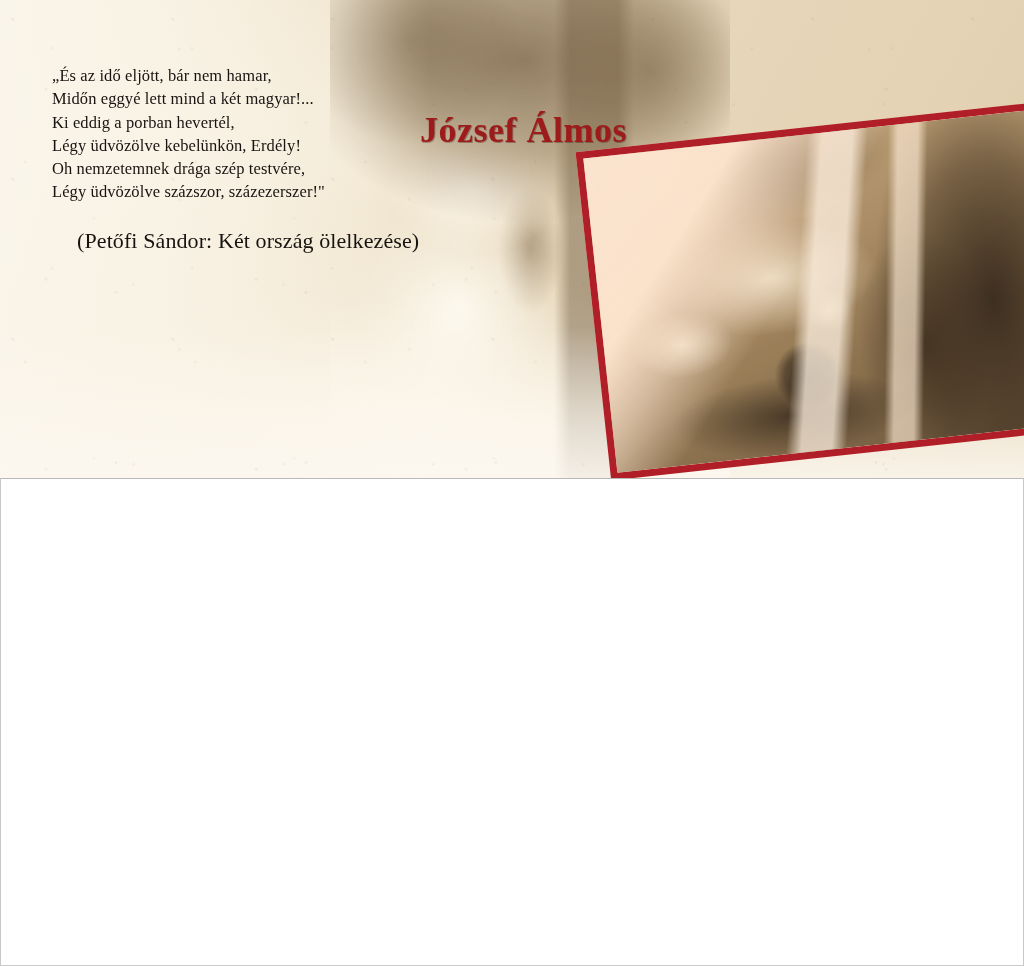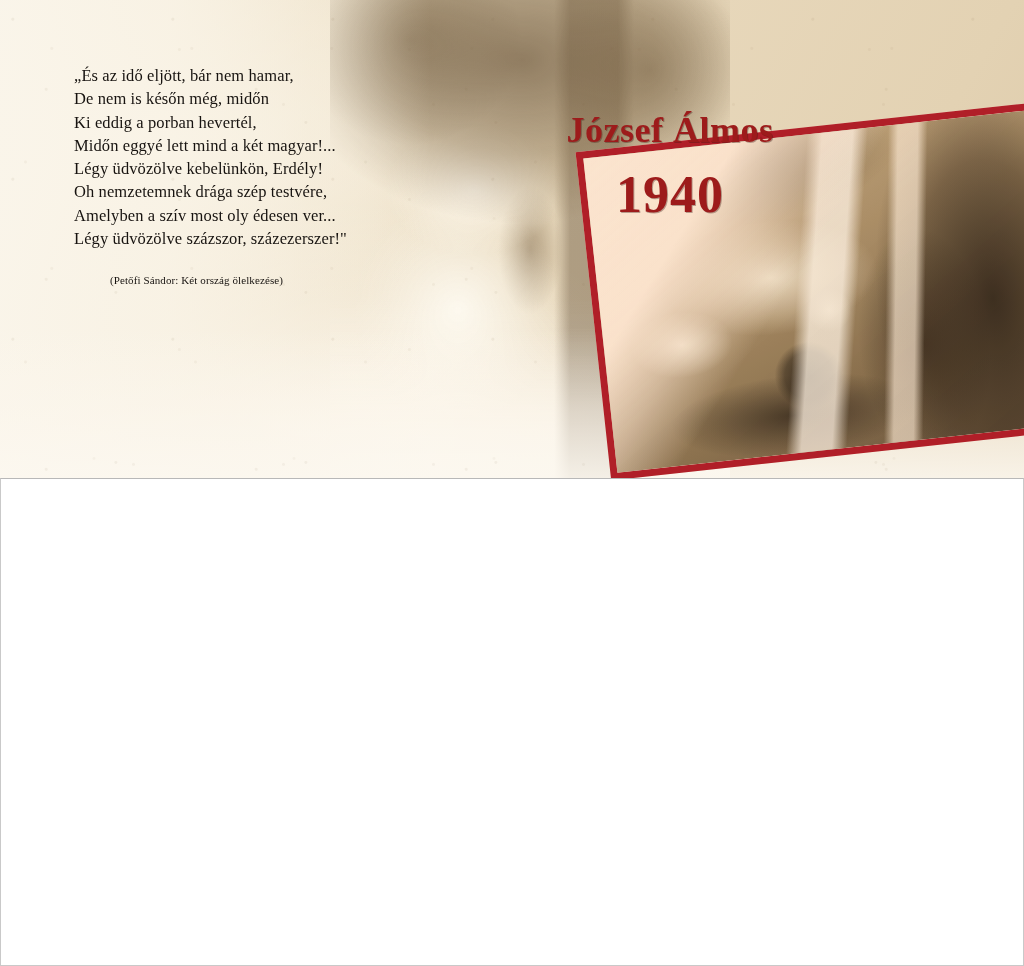--- a/index.html
+++ b/index.html
@@ -157,21 +157,21 @@
     mix-blend-mode: multiply;
     opacity: .55;
   }
 
   
   .title-block {
     position: absolute;
     left: 420px;
     top: 112px;
     width: 500px;
-    text-align: center;
+    text-align: left;
     color: #9d1b1b;
     text-shadow: 1px 1px 0 rgba(60,20,15,.35);
     z-index: 5;
   }
   .author-name {
     font-size: 36px;
     font-weight: bold;
     letter-spacing: .5px;
     line-height: 1;
     margin-bottom: 14px;
@@ -185,36 +185,36 @@
   .title-year {
     font-size: 52px;
     font-weight: bold;
     line-height: 1.25;
     letter-spacing: 1px;
   }
 
   
   .poem {
     position: absolute;
-    left: 74px;
+    left: 52px;
     top: 64px;
     width: 360px;
     z-index: 4;
     color: #171310;
   }
   .poem-line {
     font-size: 16.5px;
     line-height: 23.3px;
     white-space: nowrap;
     letter-spacing: .1px;
   }
   .poem-source {
     margin-top: 24px;
-    margin-left: 36px;
-    font-size: 11px;
+    margin-left: 25px;
+    font-size: 22px;
     white-space: nowrap;
     letter-spacing: .1px;
   }
 
   
   .sheet {
     position: absolute;
     left: 0;
     top: 479px;
     width: 1024px;
@@ -272,33 +272,30 @@
     <div class="banner-fade-bottom"></div>
     <div class="banner-grain"></div>
 
     <div class="tilted-card">
       <div class="tilted-card-photo"></div>
       <div class="tilted-card-tint"></div>
     </div>
 
     <div class="poem">
       <div class="poem-line">„És az idő eljött, bár nem hamar,</div>
-      <div class="poem-line">De nem is későn még, midőn</div>
+      <div class="poem-line">Midőn eggyé lett mind a két magyar!...</div>
       <div class="poem-line">Ki eddig a porban hevertél,</div>
-      <div class="poem-line">Midőn eggyé lett mind a két magyar!...</div>
       <div class="poem-line">Légy üdvözölve kebelünkön, Erdély!</div>
       <div class="poem-line">Oh nemzetemnek drága szép testvére,</div>
-      <div class="poem-line">Amelyben a szív most oly édesen ver...</div>
       <div class="poem-line">Légy üdvözölve százszor, százezerszer!"</div>
       <div class="poem-source">(Petőfi Sándor: Két ország ölelkezése)</div>
     </div>
 
     <div class="title-block">
       <div class="author-name">József Álmos</div>
-      <div class="title-year">1940</div>
     </div>
 
   </div>
 
   <div class="sheet">
 
     <div class="event-block">
       <div class="event-line">December 4-én, 18 órakor a Székely Nemzeti Múzeum Bartók-termében</div>
       <div class="event-line">Rab Sándor történelemtanár bemutatja</div>
       <div class="event-line">József Álmos: Bevonulás Háromszékre – 1940</div>

